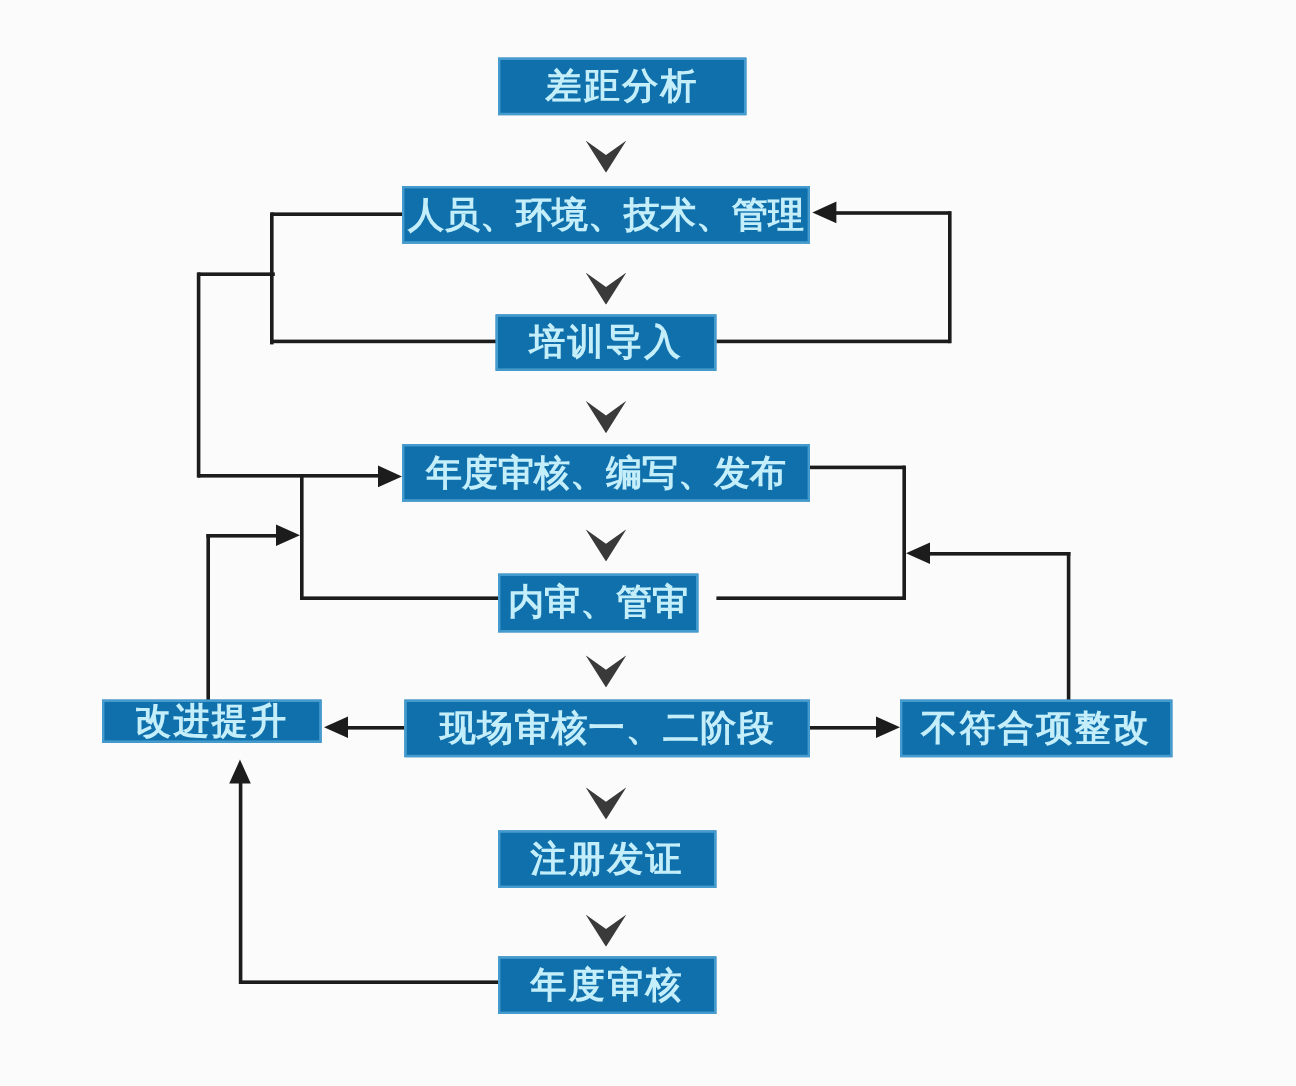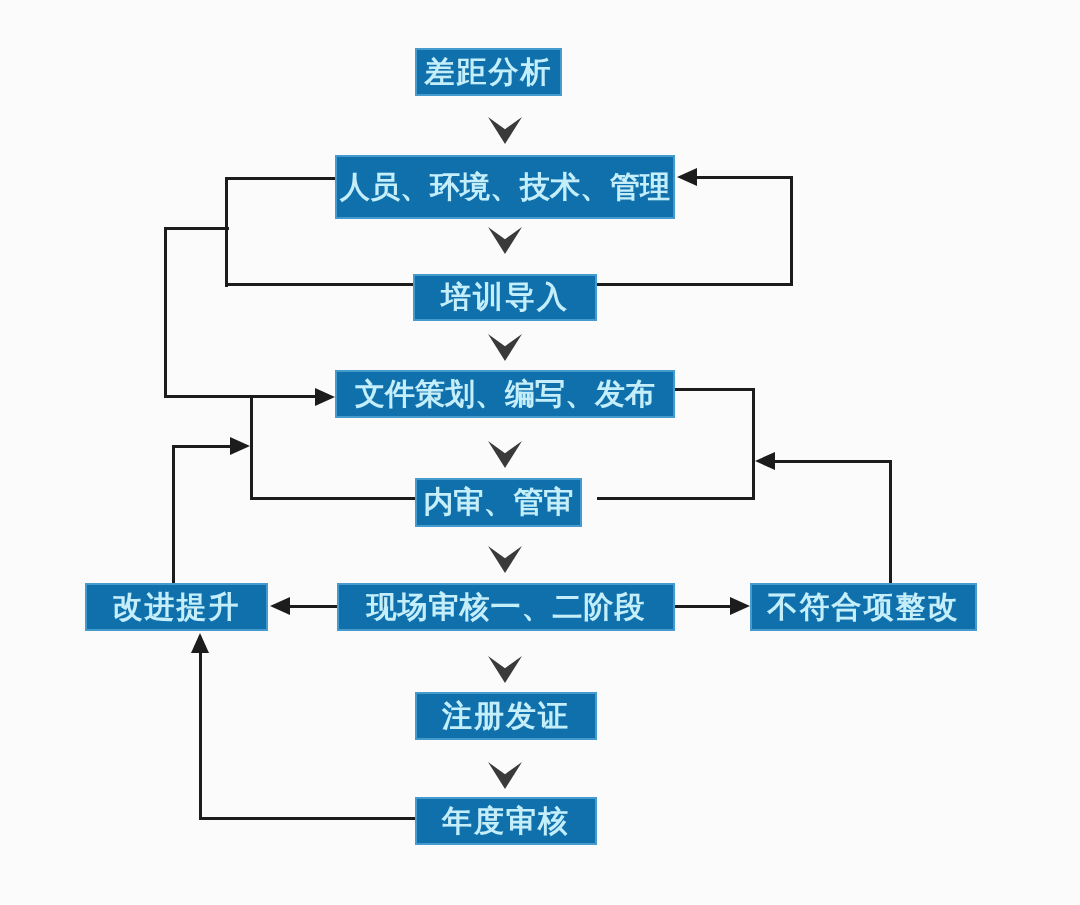--- a/index.html
+++ b/index.html
@@ -95,36 +95,36 @@
   <div class="arr up" style="left:191px;top:633px"></div>
 
   <div class="chev" style="left:488px;top:117px"></div>
   <div class="chev" style="left:488px;top:227px"></div>
   <div class="chev" style="left:488px;top:334px"></div>
   <div class="chev" style="left:488px;top:441px"></div>
   <div class="chev" style="left:488px;top:546px"></div>
   <div class="chev" style="left:488px;top:656px"></div>
   <div class="chev" style="left:488px;top:762px"></div>
 
-  <div class="node" style="left:415px;top:48px;width:147px;height:48px">
+  <div class="node" style="left:415px;top:48px;width:207px;height:48px">
     <span>差距分析</span>
   </div>
-  <div class="node" style="left:335px;top:155px;width:340px;height:64px;letter-spacing:0">
+  <div class="node" style="left:335px;top:155px;width:340px;height:48px;letter-spacing:0">
     <span>人员、环境、技术、管理</span>
   </div>
-  <div class="node" style="left:413px;top:274px;width:184px;height:47px">
+  <div class="node" style="left:413px;top:262px;width:184px;height:47px">
     <span>培训导入</span>
   </div>
   <div class="node" style="left:335px;top:370px;width:340px;height:48px;letter-spacing:0">
-    <span>文件策划、编写、发布</span>
+    <span>年度审核、编写、发布</span>
   </div>
   <div class="node" style="left:415px;top:478px;width:167px;height:49px;letter-spacing:0">
     <span>内审、管审</span>
   </div>
-  <div class="node" style="left:85px;top:583px;width:183px;height:48px">
+  <div class="node" style="left:85px;top:583px;width:183px;height:36px">
     <span>改进提升</span>
   </div>
   <div class="node" style="left:750px;top:583px;width:227px;height:48px">
     <span>不符合项整改</span>
   </div>
   <div class="node" style="left:337px;top:583px;width:338px;height:48px;letter-spacing:1px">
     <span>现场审核一、二阶段</span>
   </div>
   <div class="node" style="left:415px;top:797px;width:182px;height:48px">
     <span>年度审核</span>

